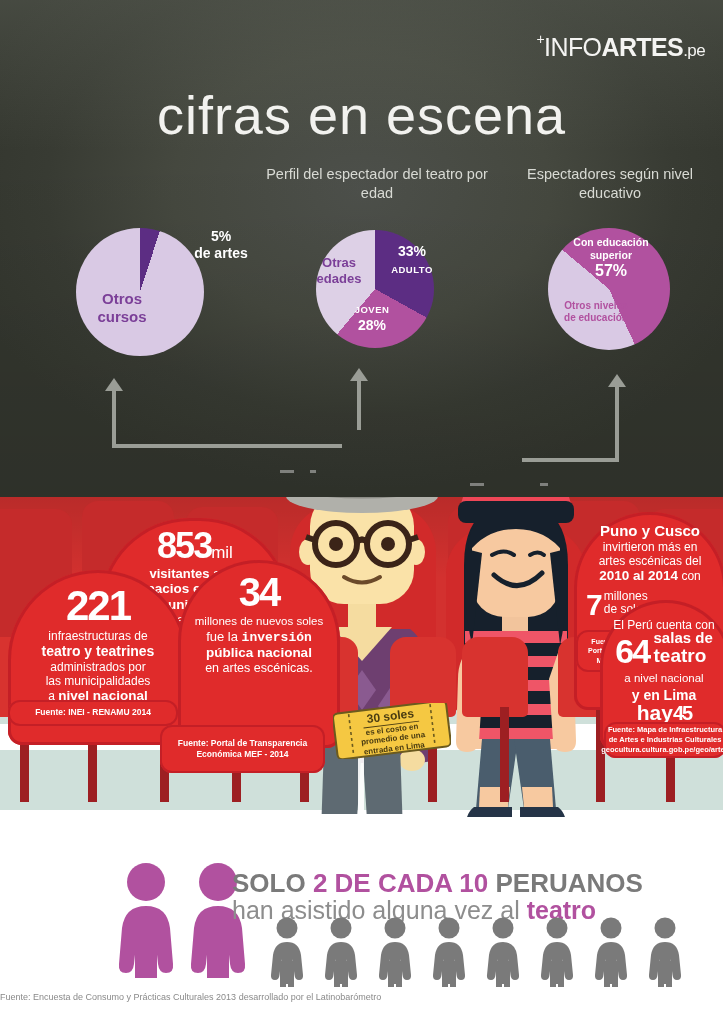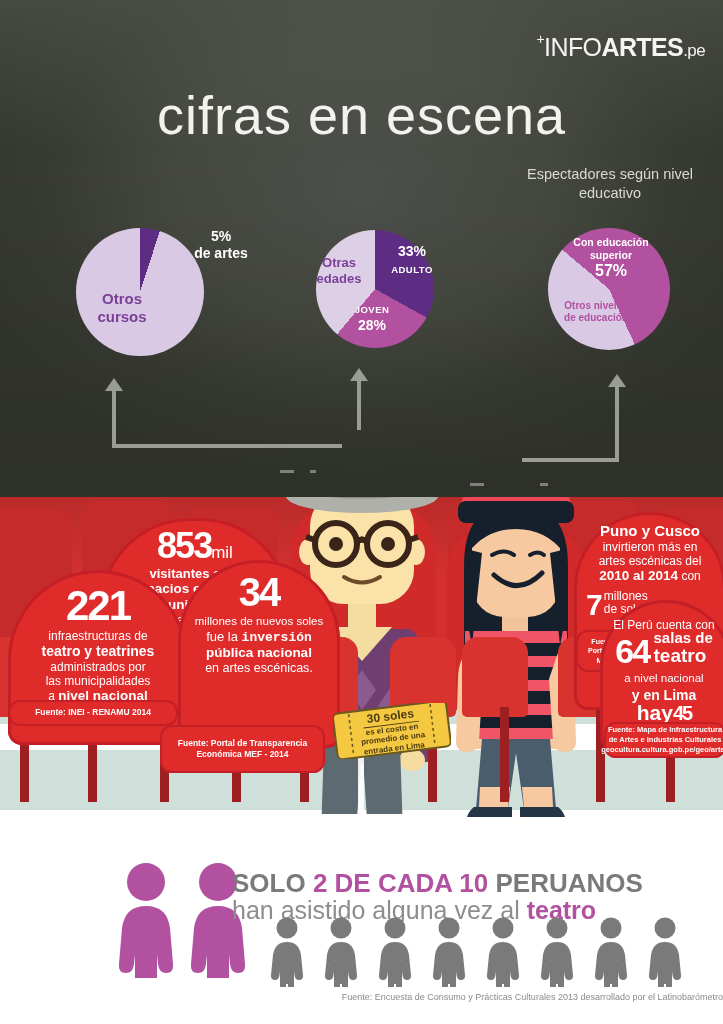--- a/index.html
+++ b/index.html
@@ -83,38 +83,39 @@
   
   .ch{position:absolute;}
   
   .bottom{position:absolute;left:0;top:845px;width:723px;height:179px;background:#fff;}
   .bigfig{position:absolute;}
   .bline1{position:absolute;left:232px;top:868px;font-size:26px;font-weight:700;color:#7a7a7a;white-space:nowrap;}
   .bline2{position:absolute;left:232px;top:896px;font-size:25px;font-weight:400;color:#8d8d8d;white-space:nowrap;}
   .mag{color:#b1519f;}
   .magb{color:#b1519f;font-weight:700;}
   .footnote{
-    position:absolute;left:0;top:992px;width:723px;text-align:right;
+    position:absolute;left:0;top:992px;width:723px;text-align:left;
     font-size:9px;color:#8a8a8a;font-weight:300;
   }
   .tick{position:absolute;background:#cfcfcf;}
 </style>
 </head>
 <body>
 
 <div id="poster">
 
   <div class="topbg"></div>
 
   <div class="logo">
     <span class="plus">+</span><span class="lt">INFO</span><span class="bd">ARTES</span><span class="pe">.pe</span>
   </div>
 
   <div class="maintitle">cifras en escena</div>
 
+  <div class="chead" id="ch1">Perfil del espectador del teatro por edad</div>
   <div class="chead" id="ch2">Espectadores según nivel educativo</div>
 
   <div class="pie" id="pie0" style="background:conic-gradient(from 0deg, #5c2d83 0deg 18deg, #d9c9e4 18deg 360deg);"></div>
   <div class="pielbl" style="left:176px;top:228px;width:90px;color:#ffffff;font-size:14px;">
     <span>5%</span><br>
     <span>de artes</span>
   </div>
   <div class="pielbl" style="left:79px;top:290px;width:86px;color:#7b3f98;font-size:15px;">
     <span>Otros</span><br>
     <span>cursos</span>

